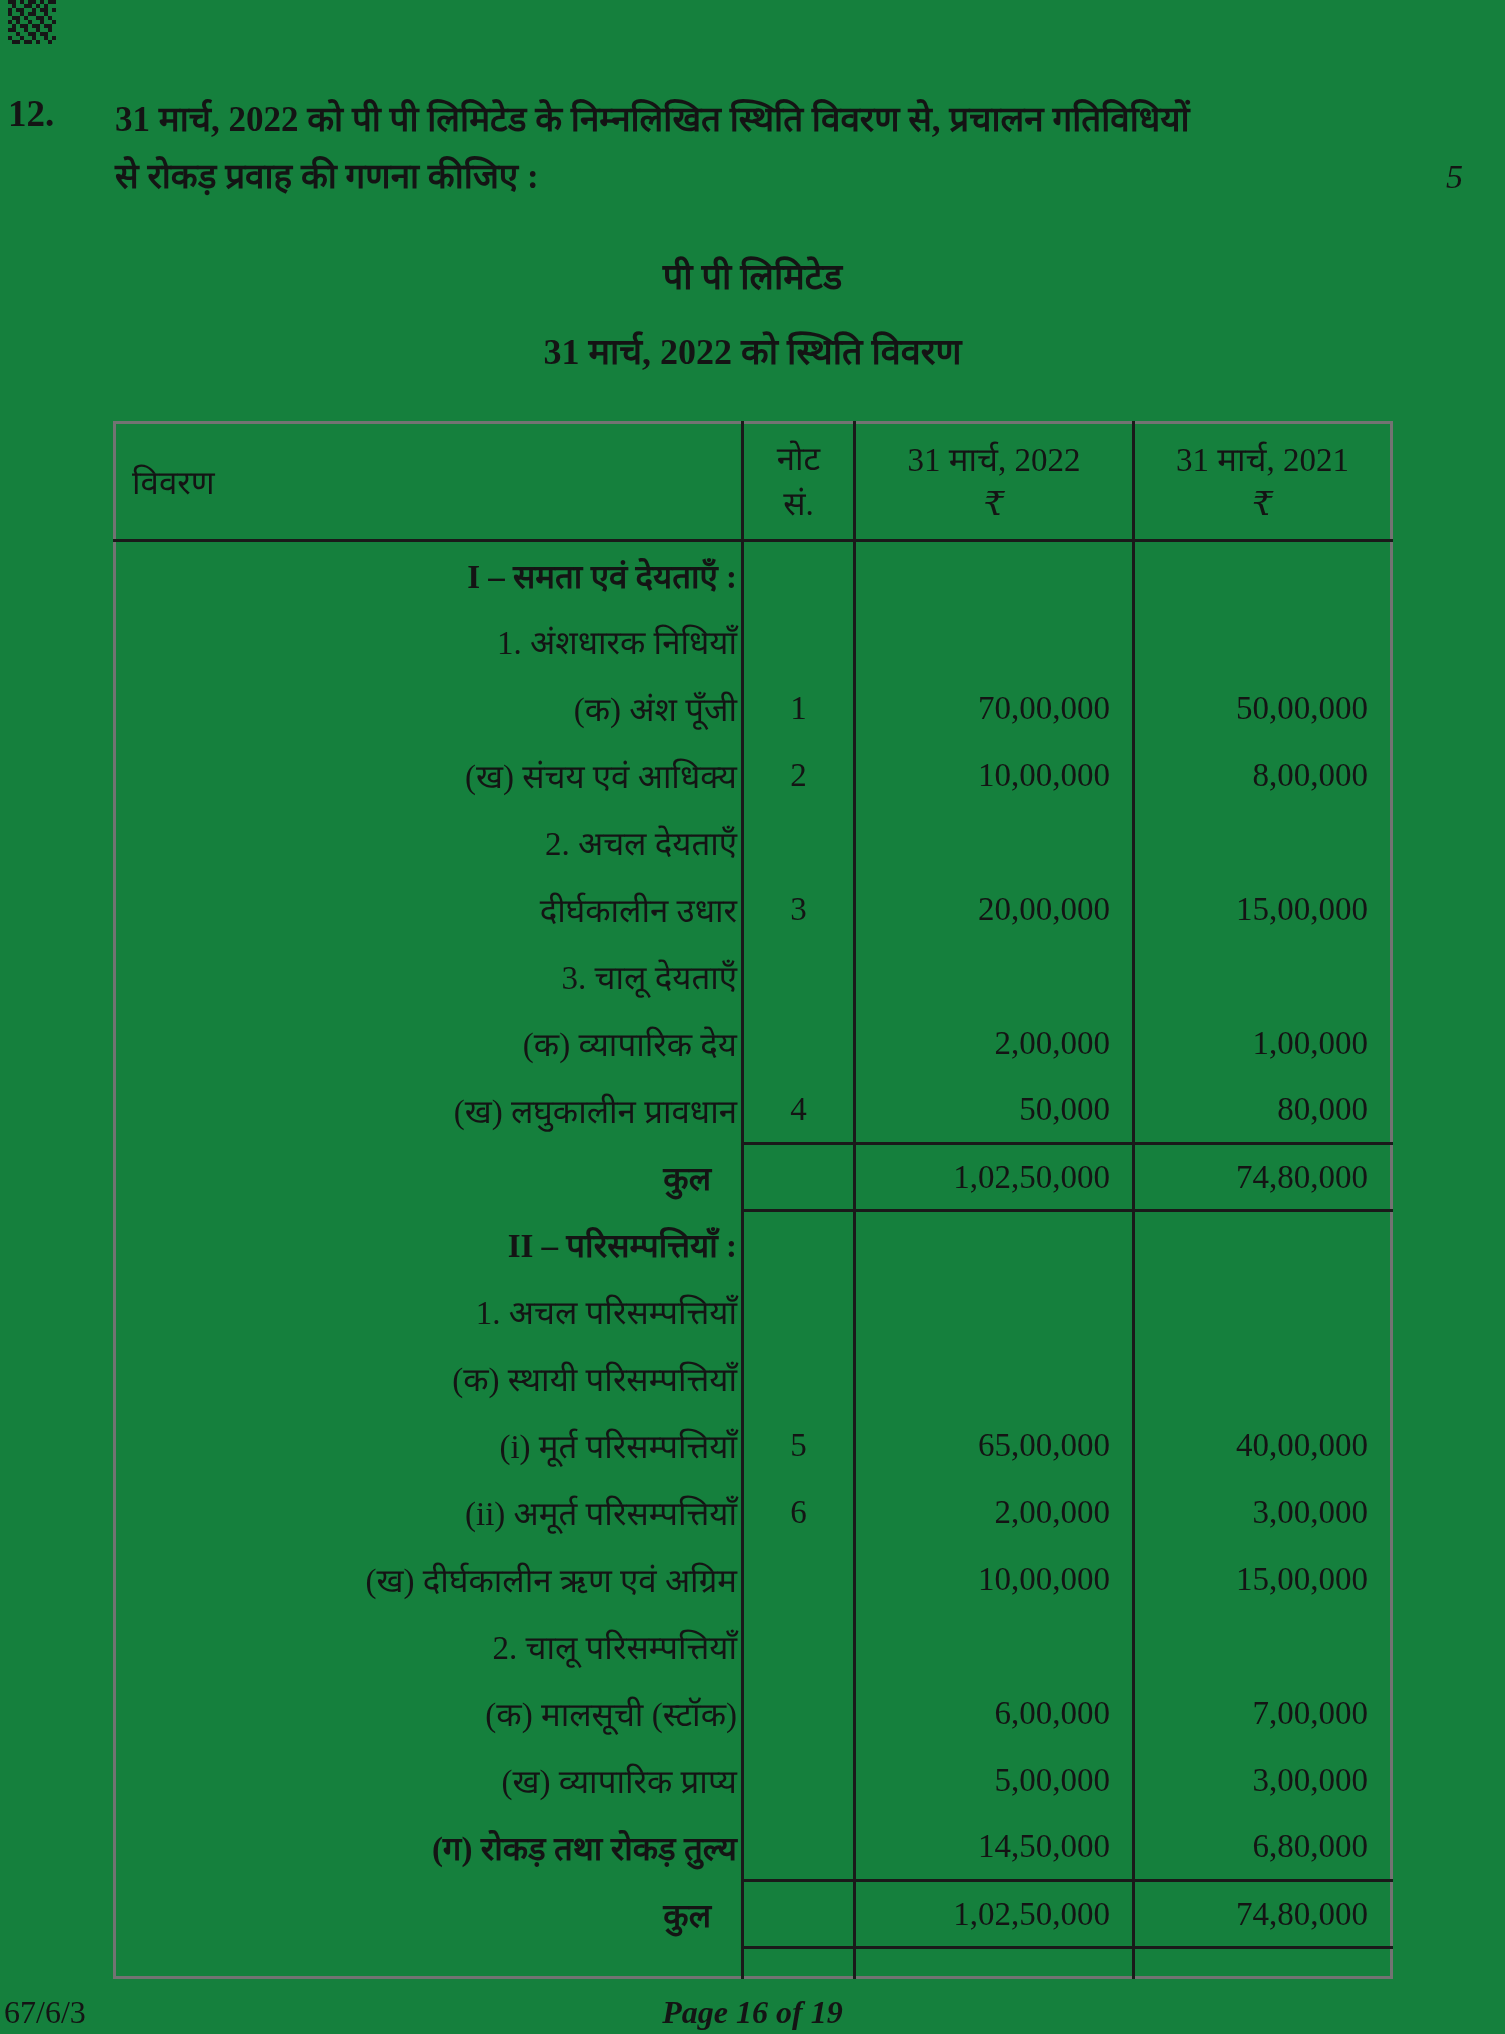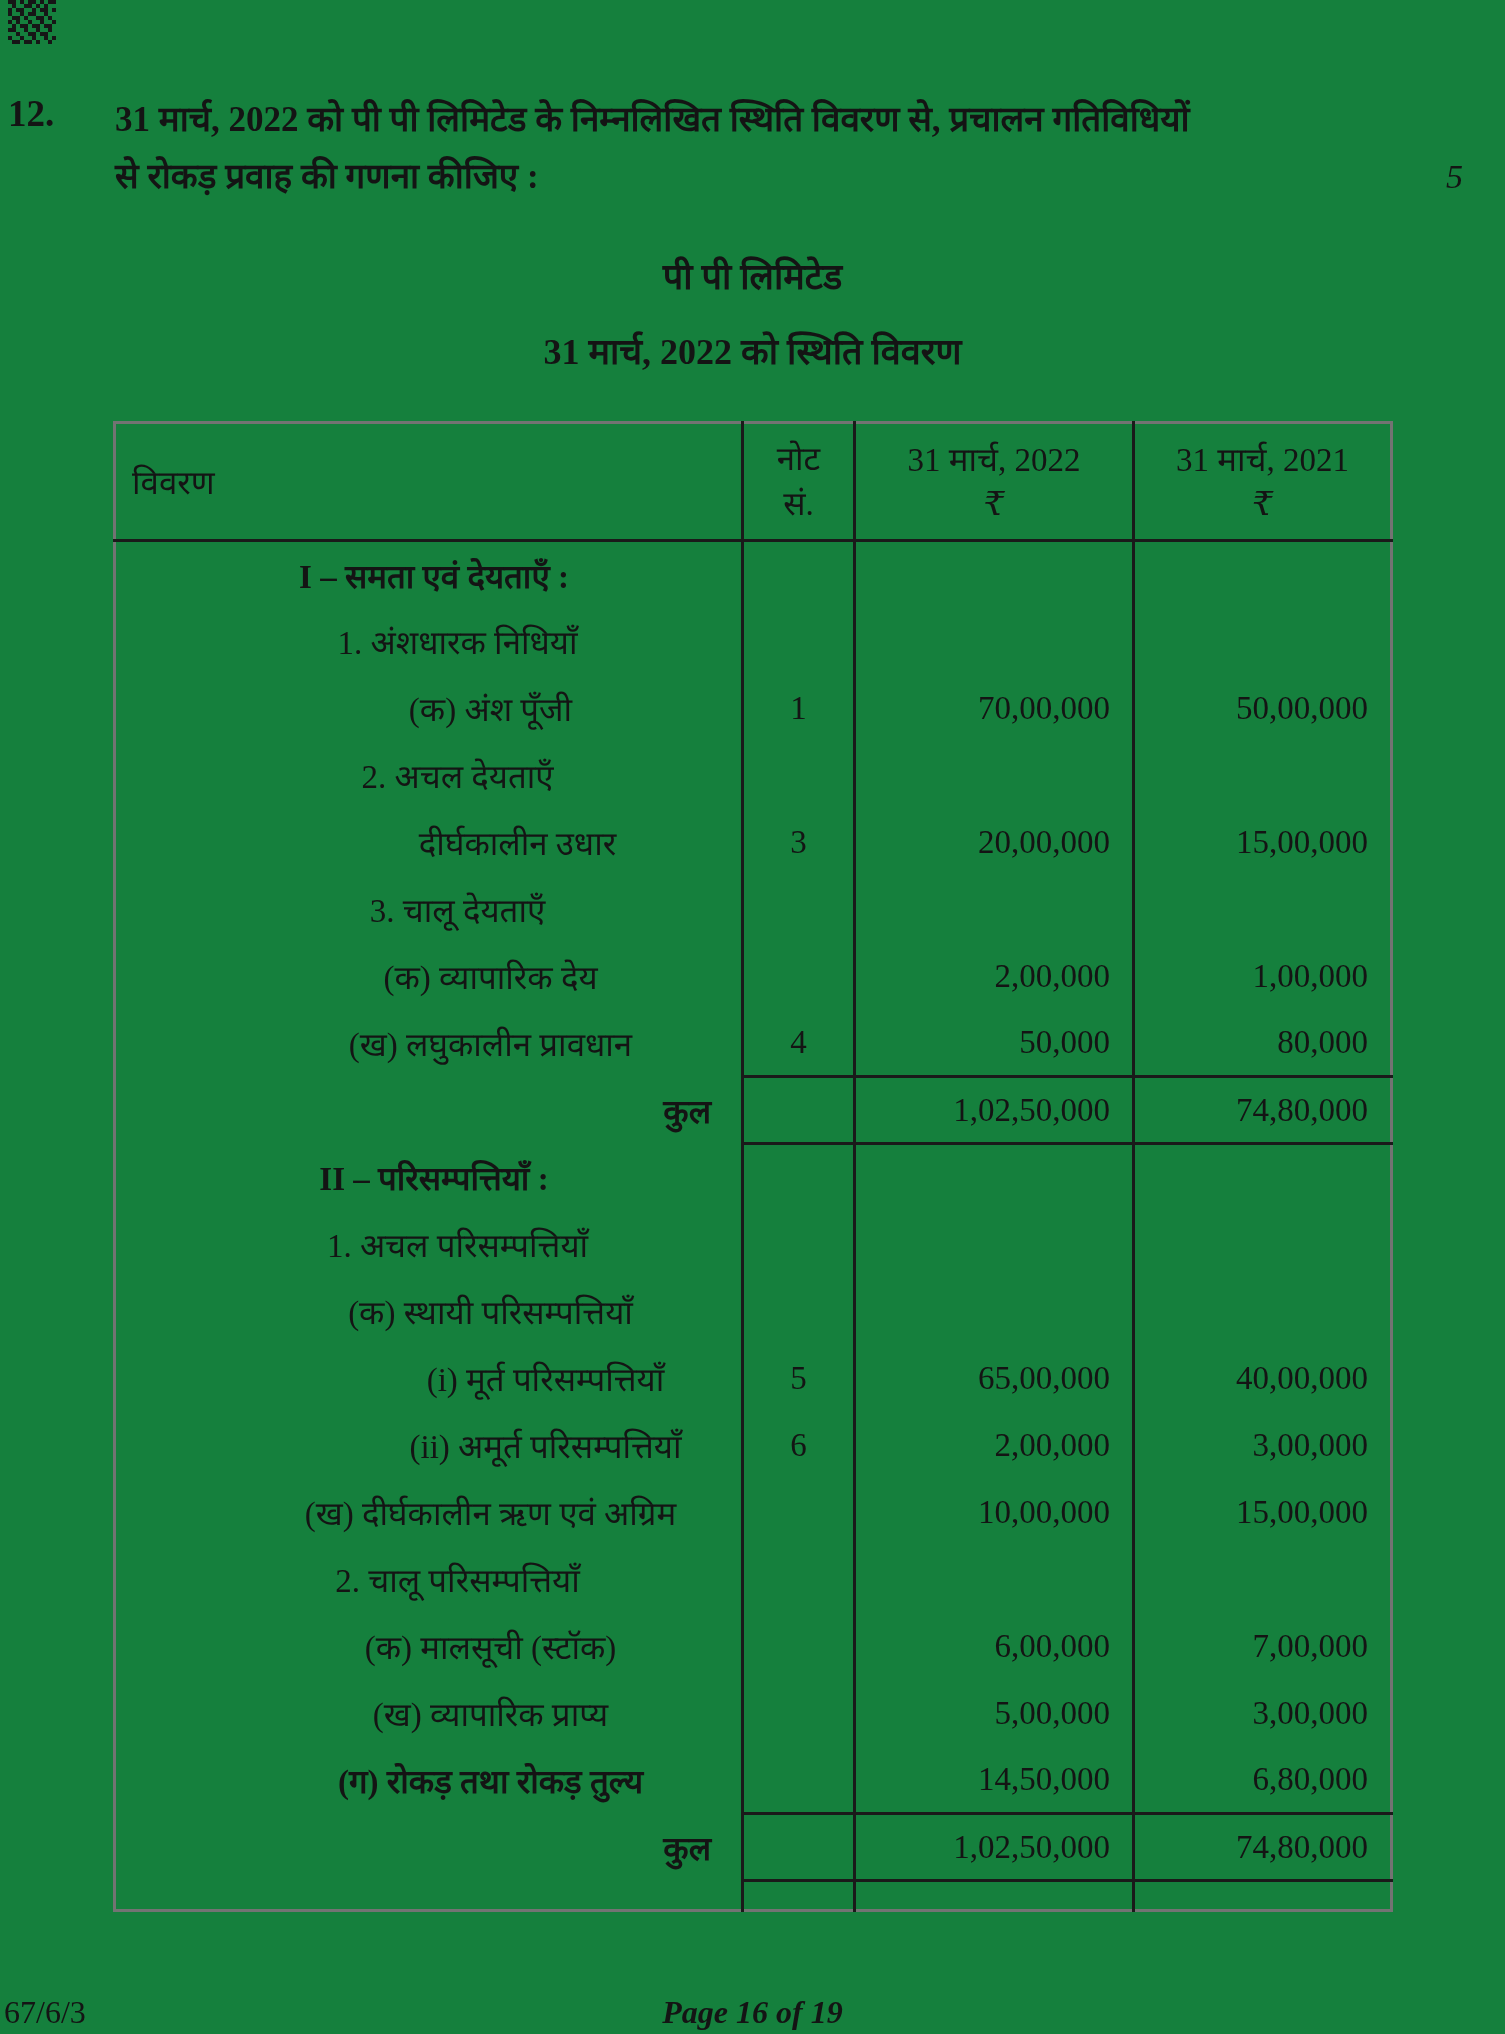--- a/index.html
+++ b/index.html
@@ -30,21 +30,21 @@
   }
   col.w-part { width:628px; } col.w-note { width:112px; }
   col.w-a22 { width:279px; }  col.w-a21 { width:258px; }
   th, td { font-size:33px; vertical-align:middle; overflow:hidden; white-space:nowrap; }
   thead th { border-bottom:3px solid #1a1a1a; font-weight:normal; height:118px; padding:6px 0; }
   .h-part { text-align:left; padding-left:16px; }
   .h-note, .h-a22, .h-a21, .c-note, .c-a22, .c-a21 { border-left:3px solid #1a1a1a; text-align:center; }
   .hdr-line { line-height:1.35; }
   .cur { font-style:italic; line-height:1.3; }
   tbody td { height:67px; padding:0 4px; }
-  td.c-part { text-align:center; padding-left:14px; }
+  td.c-part { text-align:right; padding-left:14px; }
   td.ind0 { padding-left:15px; }
   td.ind1 { padding-left:62px; }
   td.ind2 { padding-left:128px; }
   td.ind25 { padding-left:182px; }
   td.ind3 { padding-left:238px; }
   .bold { font-weight:bold; }
   td.c-a22, td.c-a21 { text-align:right; padding-right:22px; }
   td.c-note { text-align:center; }
   tr.total td.c-note, tr.total td.c-a22, tr.total td.c-a21 {
     border-top:3px solid #1a1a1a; border-bottom:3px solid #1a1a1a;
@@ -166,20 +166,26 @@
           <td class="c-a22"></td>
           <td class="c-a21"></td>
         </tr>
         <tr>
           <td class="c-part ind2">(क) अंश पूँजी</td>
           <td class="c-note">1</td>
           <td class="c-a22">70,00,000</td>
           <td class="c-a21">50,00,000</td>
         </tr>
         <tr>
+          <td class="c-part ind2">(ख) संचय एवं आधिक्य</td>
+          <td class="c-note">2</td>
+          <td class="c-a22">10,00,000</td>
+          <td class="c-a21">8,00,000</td>
+        </tr>
+        <tr>
           <td class="c-part ind1">2.   अचल देयताएँ</td>
           <td class="c-note"></td>
           <td class="c-a22"></td>
           <td class="c-a21"></td>
         </tr>
         <tr>
           <td class="c-part ind25">दीर्घकालीन उधार</td>
           <td class="c-note">3</td>
           <td class="c-a22">20,00,000</td>
           <td class="c-a21">15,00,000</td>

